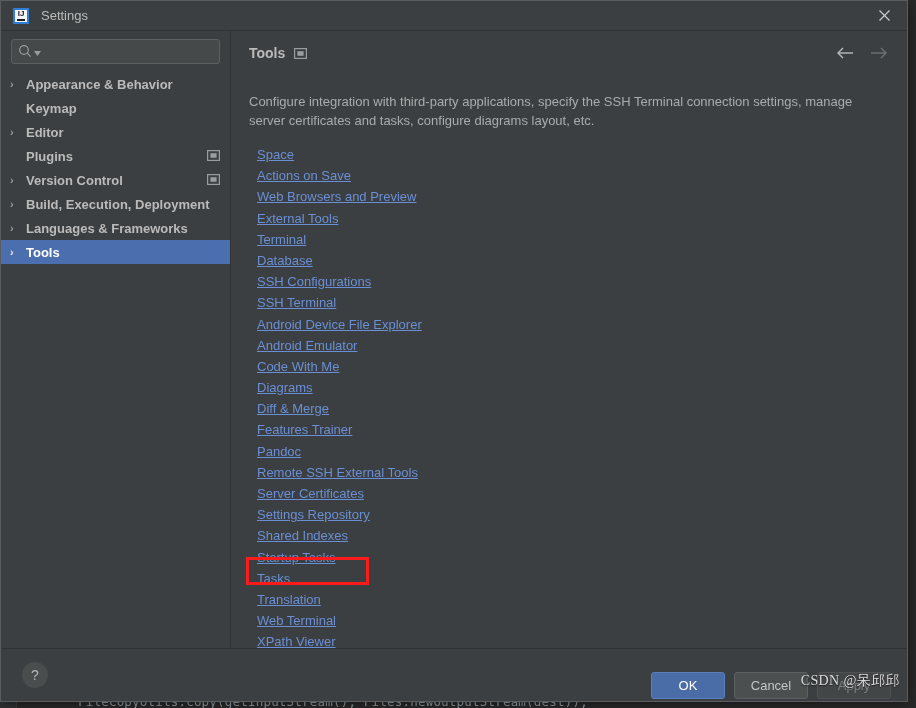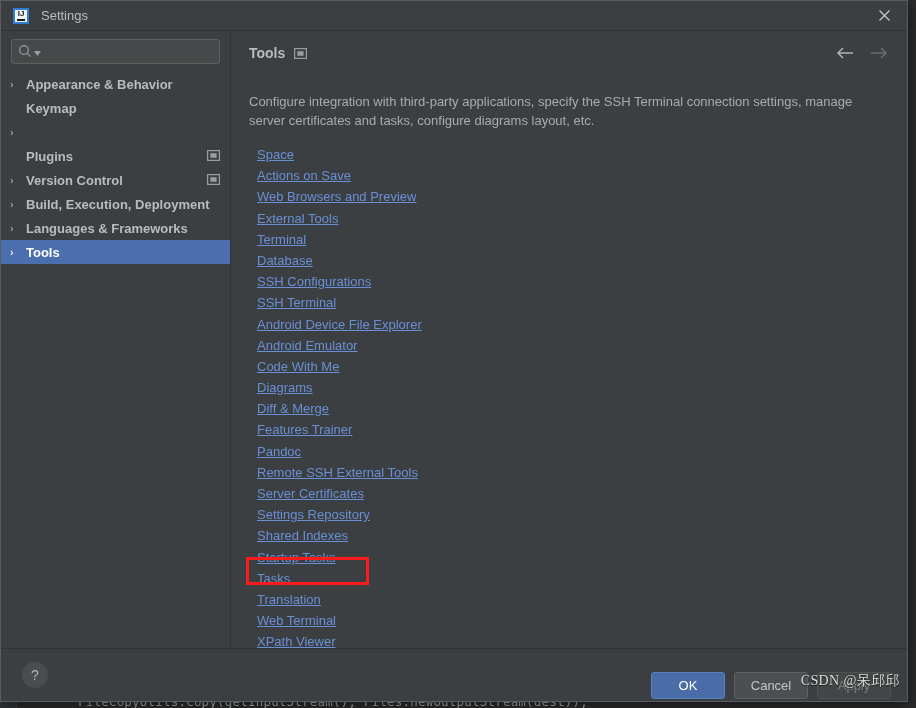--- a/index.html
+++ b/index.html
@@ -366,20 +366,21 @@
         <div class="tree-item">
           <span class="tree-chevron">›</span>
           <span class="tree-label">Appearance &amp; Behavior</span>
         </div>
         <div class="tree-item">
           <span class="tree-chevron empty">›</span>
           <span class="tree-label">Keymap</span>
         </div>
         <div class="tree-item">
           <span class="tree-chevron">›</span>
+          <span class="tree-label">Editor</span>
         </div>
         <div class="tree-item">
           <span class="tree-chevron empty">›</span>
           <span class="tree-label">Plugins</span>
           <span class="badge-icon">
             <svg width="13" height="11" viewBox="0 0 13 11" aria-hidden="true">
               <rect x="0.6" y="0.6" width="11.8" height="9.8" fill="none" stroke="#9a9d9e" stroke-width="1.2"></rect>
               <rect x="3.4" y="3.2" width="6.2" height="4.6" fill="#9a9d9e"></rect>
             </svg>
           </span>

